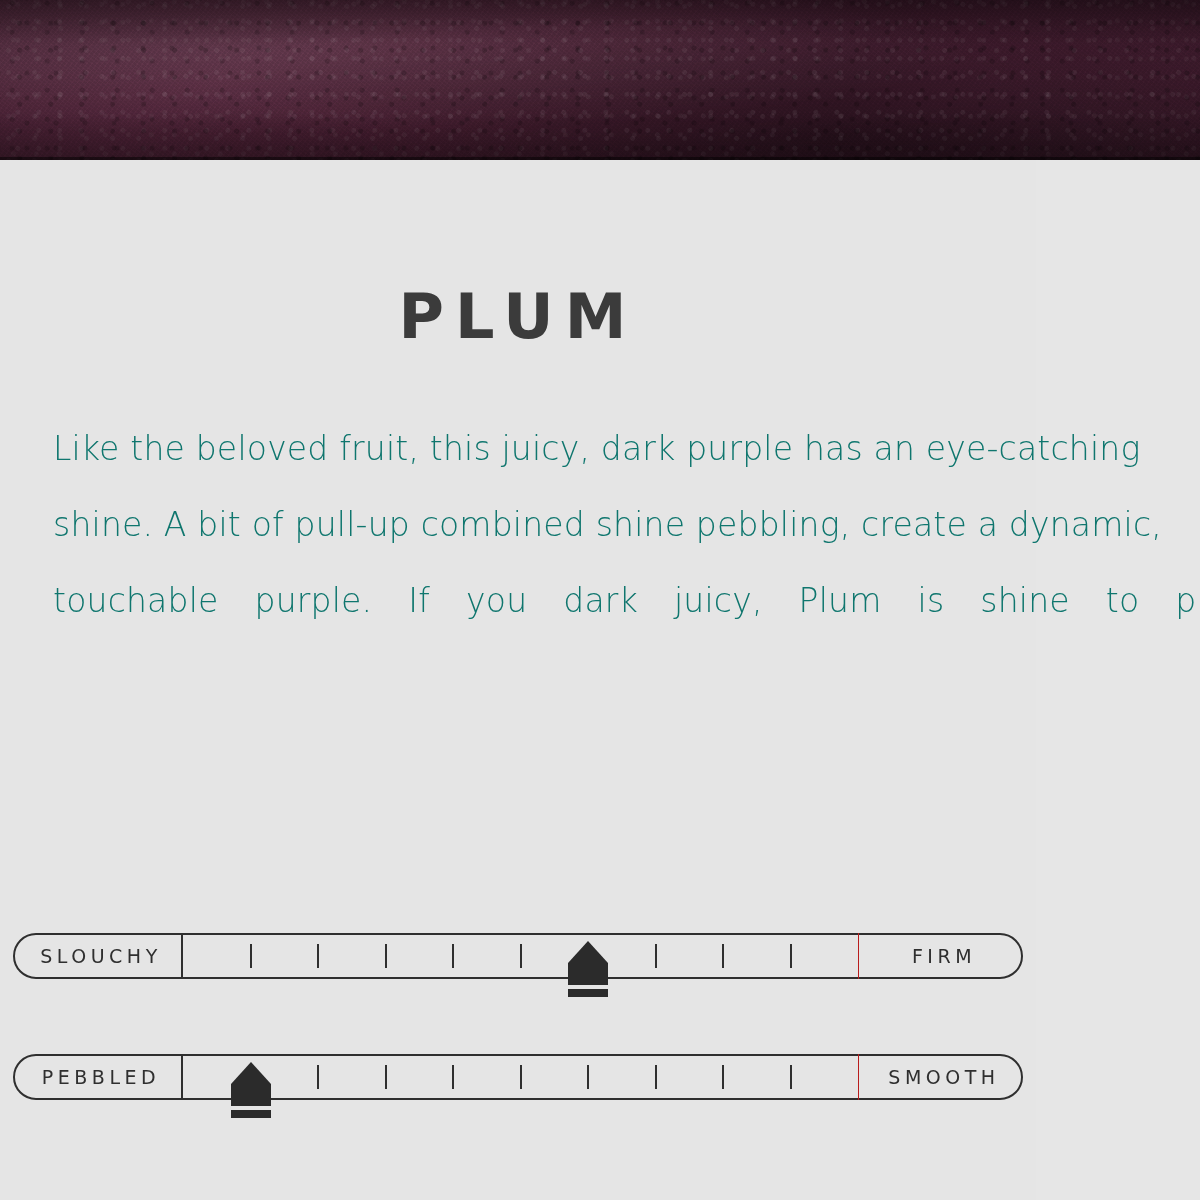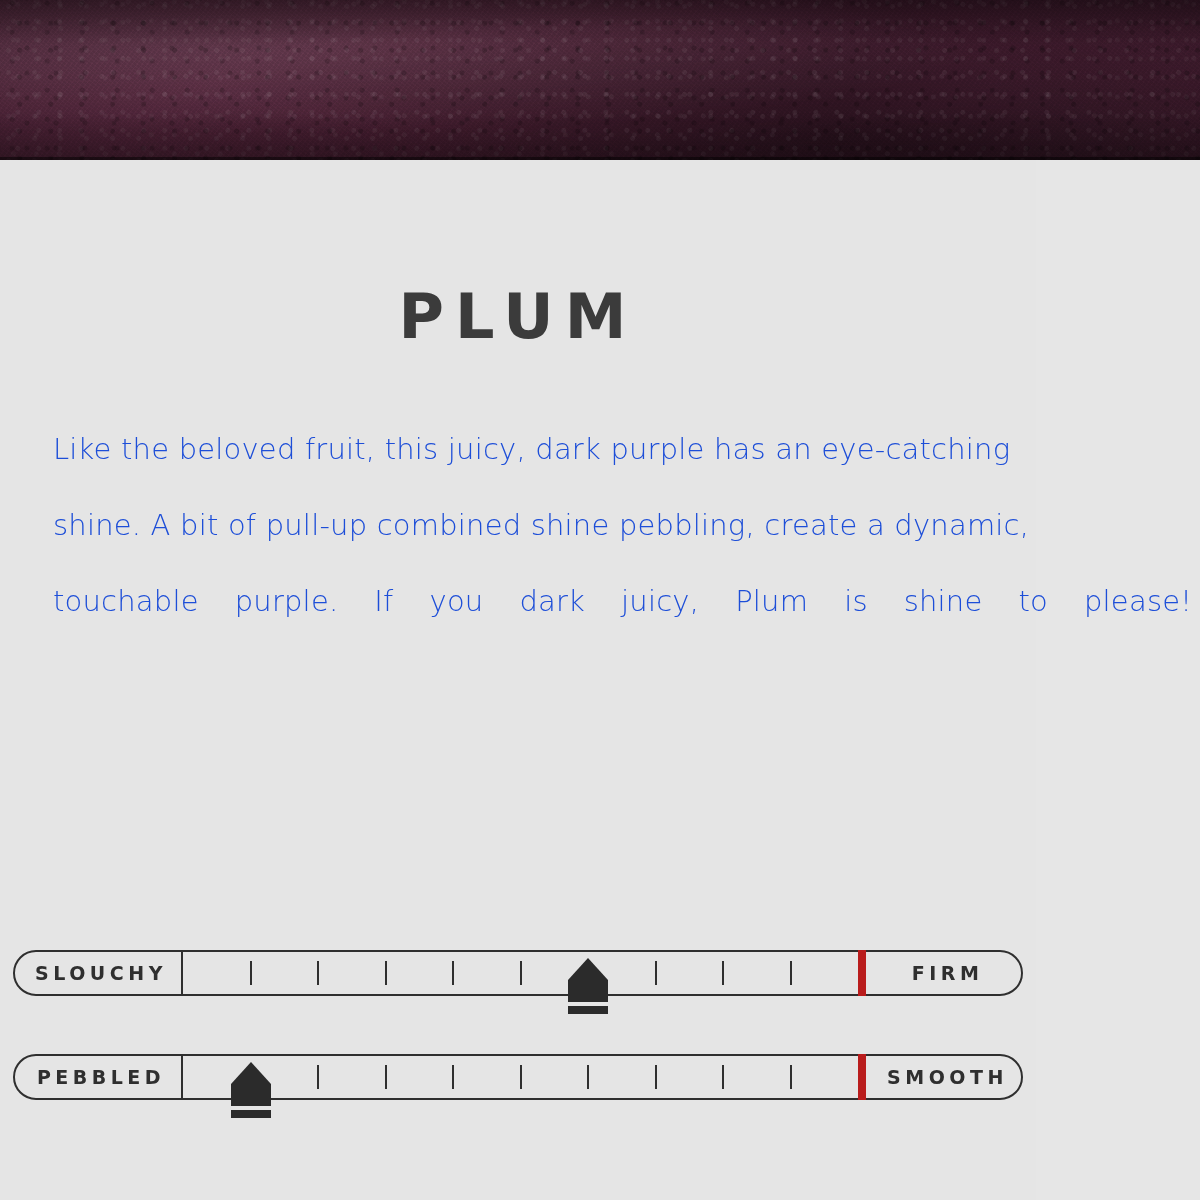--- a/index.html
+++ b/index.html
@@ -81,22 +81,22 @@
     letter-spacing: 11px;
     color: #3b3b3b;
     font-family: "DejaVu Sans", sans-serif;
   }
 
   
   .desc {
     width: 930px;
     margin: 58px auto 0 auto;
     text-align: justify;
-    color: #1d4ed8;
-    font-size: 29px;
+    color: #0f766e;
+    font-size: 33px;
     line-height: 76px;
     letter-spacing: .2px;
     font-family: "DejaVu Sans", sans-serif;
     font-weight: 300;
   }
   .desc .line {
     display: block;
     white-space: nowrap;
   }
   .desc .line.spread {
@@ -111,56 +111,56 @@
     left: 0;
     right: 0;
     bottom: 100px;
   }
   .scale {
     position: relative;
     width: 1010px;
     margin: 0 auto;
     height: 46px;
   }
-  .scale + .scale { margin-top: 58px; }
+  .scale + .scale { margin-top: 75px; }
 
   .scale .track {
     position: absolute;
     left: 0; top: 0;
     width: 1010px;
     height: 46px;
     border: 2px solid #2f2f2f;
     border-radius: 23px;
     box-sizing: border-box;
     background: transparent;
   }
   .scale .cap {
     position: absolute;
     top: 0;
     height: 46px;
     display: flex;
     align-items: center;
     justify-content: center;
     font-size: 19px;
-    font-weight: bold;
+    font-weight: normal;
     letter-spacing: 4.5px;
     color: #2f2f2f;
     font-family: "DejaVu Sans", sans-serif;
     box-sizing: border-box;
   }
   .scale .cap.left {
     left: 0;
     width: 170px;
     border-right: 2px solid #2f2f2f;
     padding-left: 8px;
   }
   .scale .cap.right {
     right: 0;
     width: 165px;
-    border-left: 8px solid #b91c1c;
+    border-left: 1px solid #b91c1c;
     padding-left: 6px;
   }
   .scale .ticks {
     position: absolute;
     left: 170px;
     right: 165px;
     top: 0;
     height: 46px;
   }
   .scale .tick {

